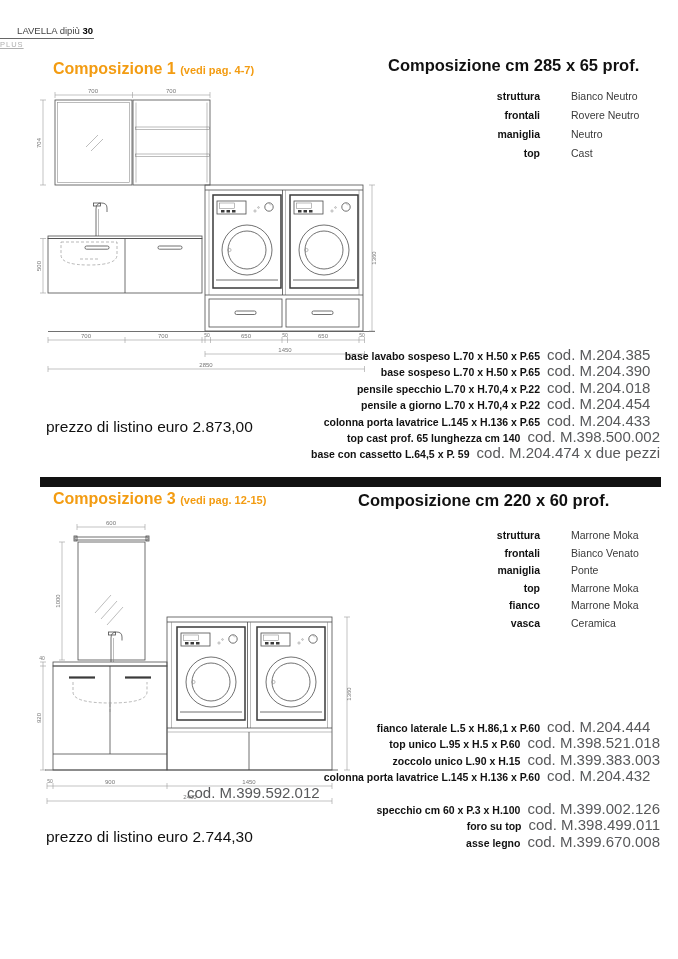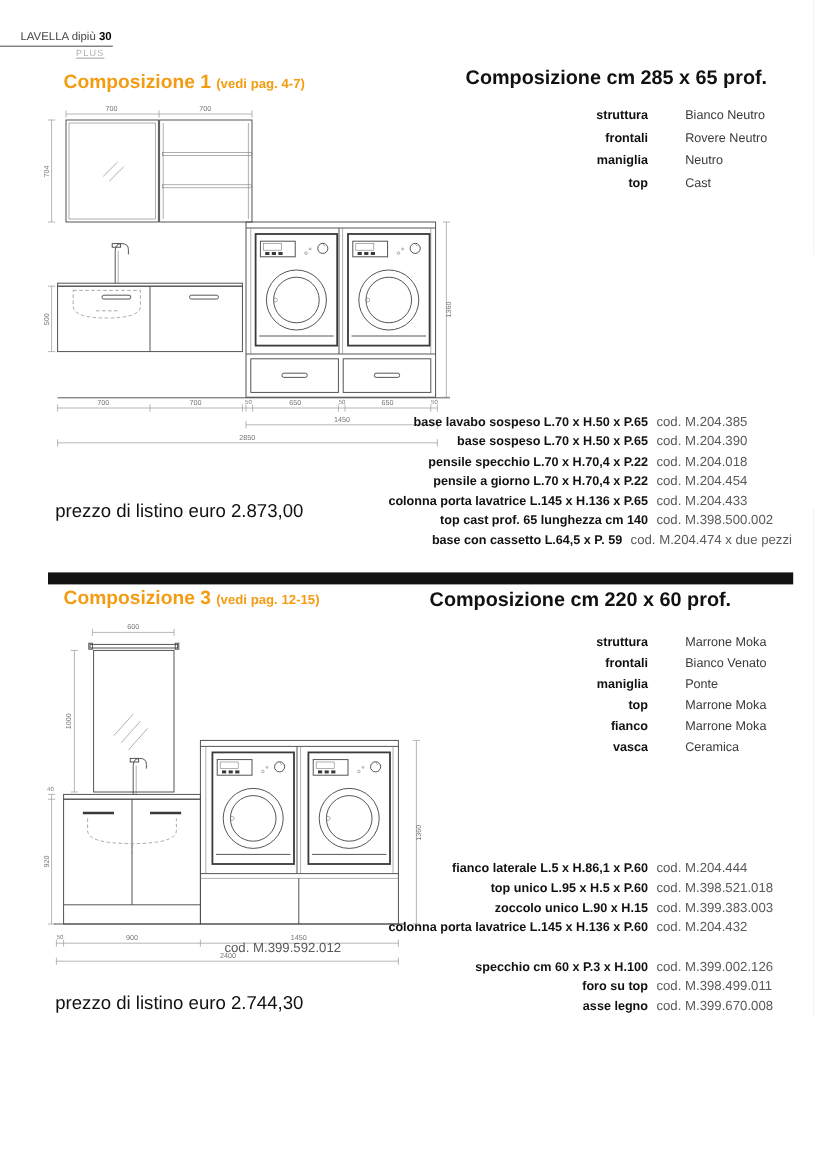--- a/index.html
+++ b/index.html
@@ -6,21 +6,21 @@
   html,body { margin:0; padding:0; background:#e8e8e8; }
   .page {
     position:relative; width:678px; height:959px; margin:0 auto;
     background:#ffffff; font-family:"Liberation Sans", sans-serif; color:#1a1a1a;
     overflow:hidden;
   }
   
   .brand { position:absolute; top:25px; left:0; width:93px; text-align:right; font-size:9.5px; color:#444; white-space:nowrap; }
   .brand .num { font-weight:bold; color:#000; }
   .brand-rule { position:absolute; top:38px; left:0; width:94px; height:1px; background:#666; }
-  .brand-sub { position:absolute; top:40px; left:0; width:87px; text-align:right; font-size:7.5px; letter-spacing:1px; color:#b0b0b0;text-decoration:underline; }
+  .brand-sub { position:absolute; top:40px; left:0; width:87px; text-align:left; font-size:7.5px; letter-spacing:1px; color:#b0b0b0;text-decoration:underline; }
 
   
   .comp-title { position:absolute; font-size:16px; font-weight:bold; color:#F39C12; white-space:nowrap; }
   .comp-title .ref { font-size:11px;margin-top:21px; }
   #c1-title { left:53px; top:60px; }
   #c3-title { left:53px; top:490px; }
 
   .size-title { position:absolute; font-size:16.5px; font-weight:bold; color:#111; white-space:nowrap; }
   #c1-size { left:388px; top:56px; }
   #c3-size { left:358px; top:491px; }
@@ -34,21 +34,21 @@
   #c3-specs .spec-row { height:17.5px; }
   .spec-row .lbl { width:240px; text-align:right; font-weight:bold; font-size:10.5px; color:#111; }
   .spec-row .val { margin-left:7px; font-size:10.5px; color:#3a3a3a; }
 
   
   .products { position:absolute; left:180px; width:480px; }
   #c1-products { top:346px; }
   #c3-products { top:718px; }
   .prod-row { display:flex; align-items:baseline; height:16.4px; }
   .prod-row .name { width:360px; text-align:right; font-weight:bold; font-size:10.5px; color:#111; white-space:nowrap; }
-  .prod-row .code { margin-left:7px; font-size:11px; color:#58595b; white-space:nowrap; }
+  .prod-row .code { margin-left:7px; font-size:15px; color:#58595b; white-space:nowrap; }
 
   
   .price { position:absolute; font-size:15.5px; font-weight:normal; color:#111; white-space:nowrap; }
   #c1-price { left:46px; top:418px; }
   #c3-price { left:46px; top:828px; }
 
   .divider { position:absolute; left:40px; top:477px; width:621px; height:10px; background:#121212; }
 
   
   svg.draw { position:absolute; }

